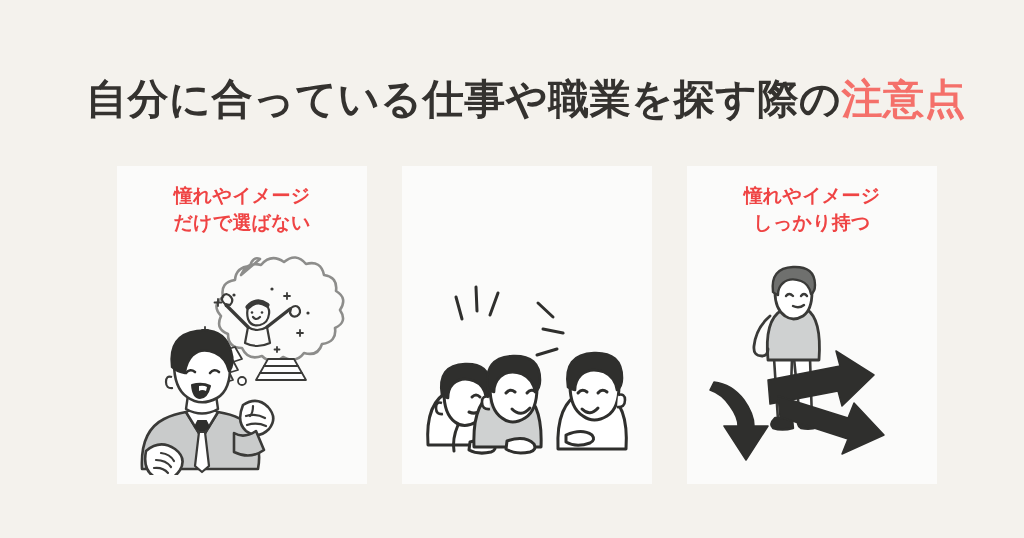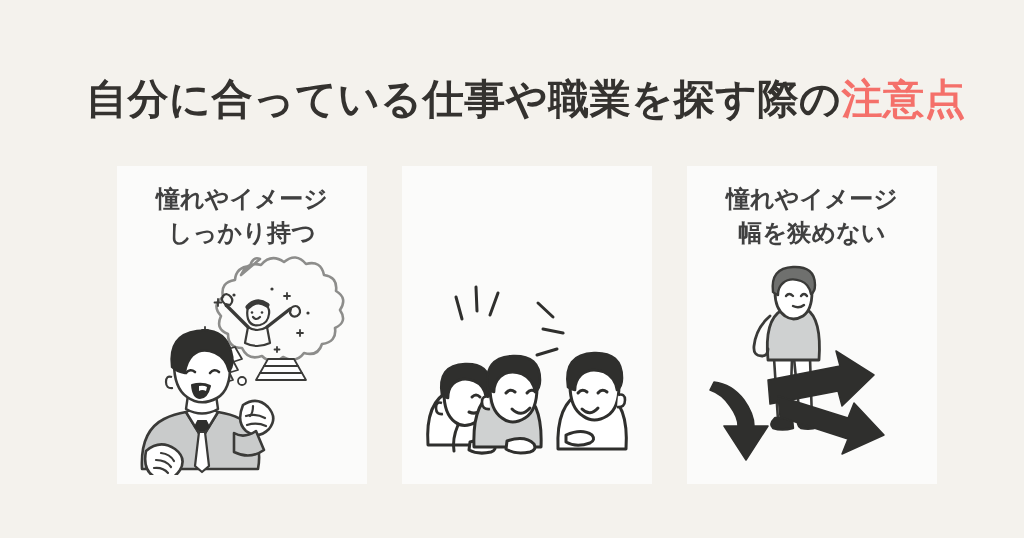--- a/index.html
+++ b/index.html
@@ -61,24 +61,24 @@
     height: 318px;
     background: #fbfbfa;
     position: relative;
     box-sizing: border-box;
     display: flex;
     flex-direction: column;
     align-items: center;
   }
   .card-title {
     margin-top: 16px;
-    font-size: 24px;
+    font-size: 19px;
     font-weight: 700;
     line-height: 1.42;
-    color: #404040;
+    color: #ef4444;
     text-align: center;
     letter-spacing: 0.2px;
   }
   .card-illus {
     position: absolute;
     left: 0;
     top: 86px;
     width: 250px;
     height: 226px;
     display: flex;
@@ -96,21 +96,21 @@
 
   <div class="title-wrap">
     <h1 class="title"><span>自分に合っている仕事や職業を探す際の</span><span class="accent">注意点</span></h1>
   </div>
 
   <div class="cards">
 
     <div class="card">
       <div class="card-title">
         <div>憧れやイメージ</div>
-        <div>しっかり持つ</div>
+        <div>だけで選ばない</div>
       </div>
       <div class="card-illus">
         <svg width="240" height="220" viewBox="0 0 240 220" aria-hidden="true">
           <g fill="none" stroke="#8d8d8b" stroke-width="2.6" stroke-linecap="round" stroke-linejoin="round">
 
             <path d="M119 20
                      q6 -14 20 -10
                      q10 -12 23 -3
                      q12 -10 22 2
                      q15 -4 18 11
@@ -261,21 +261,21 @@
           <path d="M170 134 q8 8 16 -1" stroke="#2f2f2d" stroke-width="3" fill="none" stroke-linecap="round"></path>
 
           <path d="M154 160 q16 -7 26 0 q4 5 -2 8 q-14 5 -24 -1 z" fill="#ffffff" stroke="#2f2f2d" stroke-width="3" stroke-linejoin="round"></path>
         </svg>
       </div>
     </div>
 
     <div class="card">
       <div class="card-title">
         <div>憧れやイメージ</div>
-        <div>幅を狭めない</div>
+        <div>しっかり持つ</div>
       </div>
       <div class="card-illus">
         <svg width="220" height="210" viewBox="0 0 220 210" aria-hidden="true">
 
           <path d="M72 98 l4 62 l12 0 l2 -62 z" fill="#ffffff" stroke="#3a3a38" stroke-width="2.6" stroke-linejoin="round"></path>
           <path d="M92 98 l6 62 l12 0 l-2 -62 z" fill="#ffffff" stroke="#3a3a38" stroke-width="2.6" stroke-linejoin="round"></path>
 
           <path d="M73 158 q-6 6 -2 10 q9 3 20 0 l-1 -10 z" fill="#2f2f2d" stroke="#2f2f2d" stroke-width="2.4" stroke-linejoin="round"></path>
           <path d="M97 158 q-3 7 2 10 q9 2 17 -1 l-3 -9 z" fill="#2f2f2d" stroke="#2f2f2d" stroke-width="2.4" stroke-linejoin="round"></path>
 

